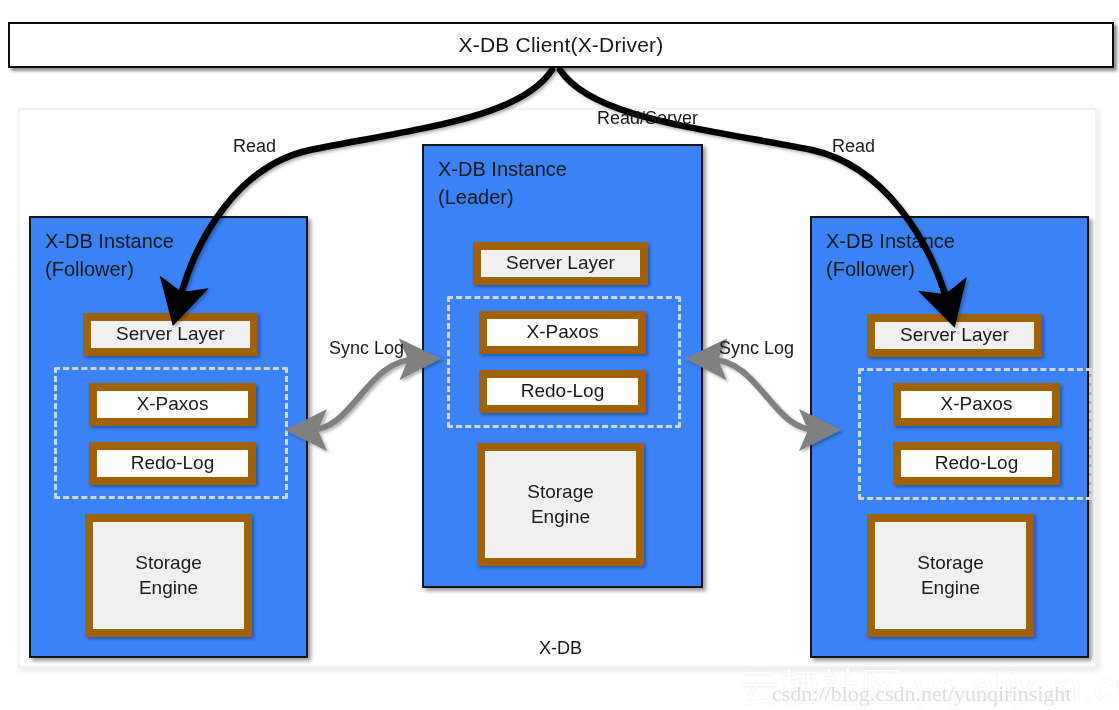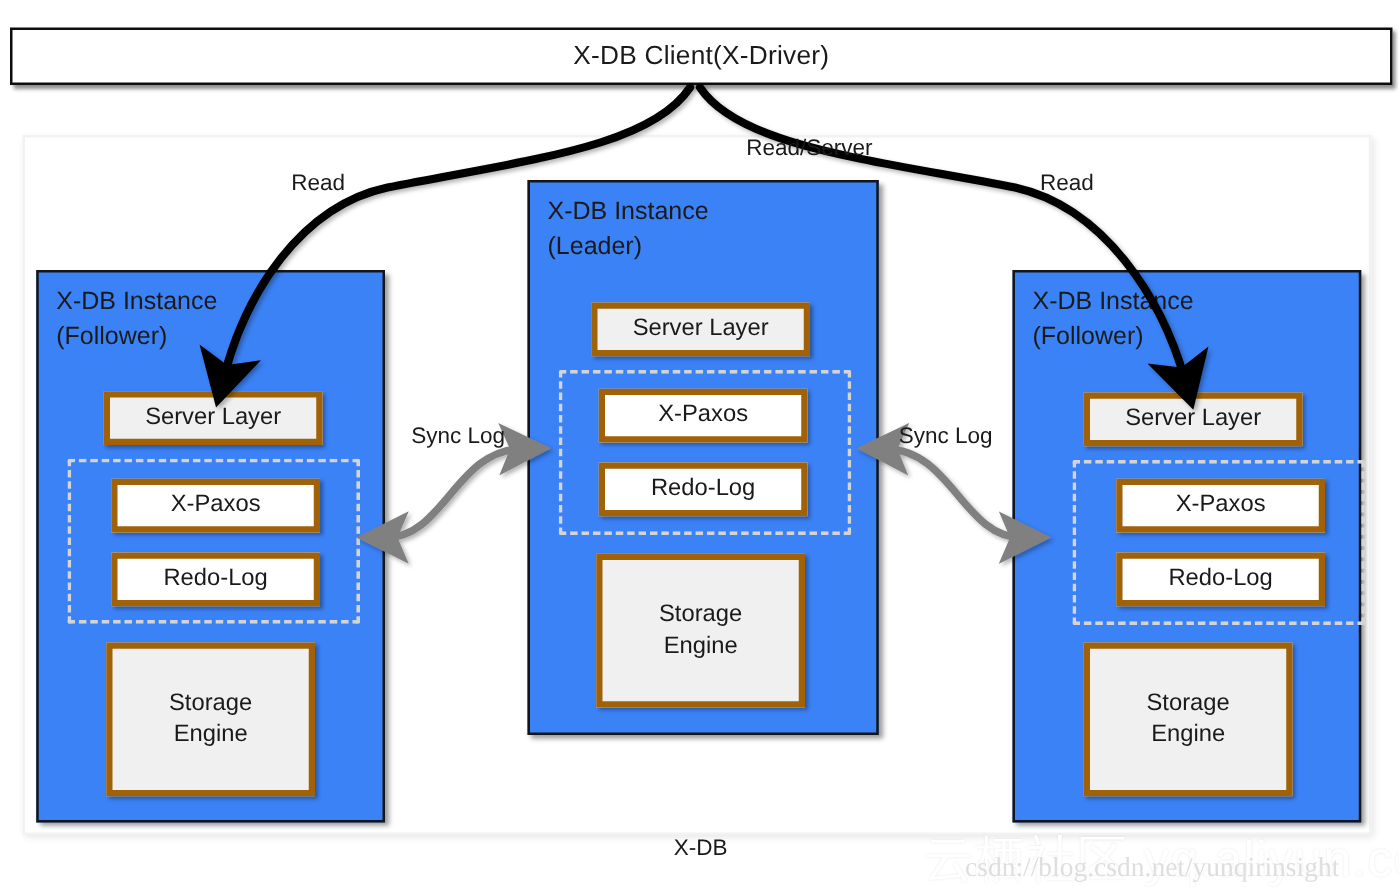--- a/index.html
+++ b/index.html
@@ -54,21 +54,21 @@
     left: 14px;
     top: 9px;
     font-size: 20px;
     line-height: 1.42;
     color: #1a1a1a;
     white-space: pre-line;
   }
 
   
   .comp-box {
-    border: 5px solid #a16207;
+    border: 8px solid #a16207;
     display: flex;
     align-items: center;
     justify-content: center;
     text-align: center;
     font-size: 19px;
     color: #1a1a1a;
     box-shadow: 2px 2px 3px rgba(0,0,0,0.33);
     line-height: 1.3;
   }
   .comp-gray { background: #f0f0f0; }
@@ -243,18 +243,18 @@
   <div class="edge-label" style="left:233px; top:136px;">Read</div>
 
   <div class="edge-label" style="left:597px; top:108px;">Read/Server</div>
 
   <div class="edge-label" style="left:832px; top:136px;">Read</div>
 
   <div class="edge-label" style="left:329px; top:338px;">Sync Log</div>
 
   <div class="edge-label" style="left:719px; top:338px;">Sync Log</div>
 
-  <div class="xdb-caption" style="left:539px; top:668px;">X-DB</div>
+  <div class="xdb-caption" style="left:539px; top:638px;">X-DB</div>
 
   <div class="wm-main" style="left:739px; top:660px;">云栖社区 yq.aliyun.com</div>
   <div class="wm-sub" style="left:772px; top:681px;">csdn://blog.csdn.net/yunqirinsight</div>
 
 </div>
 
 </body></html>

